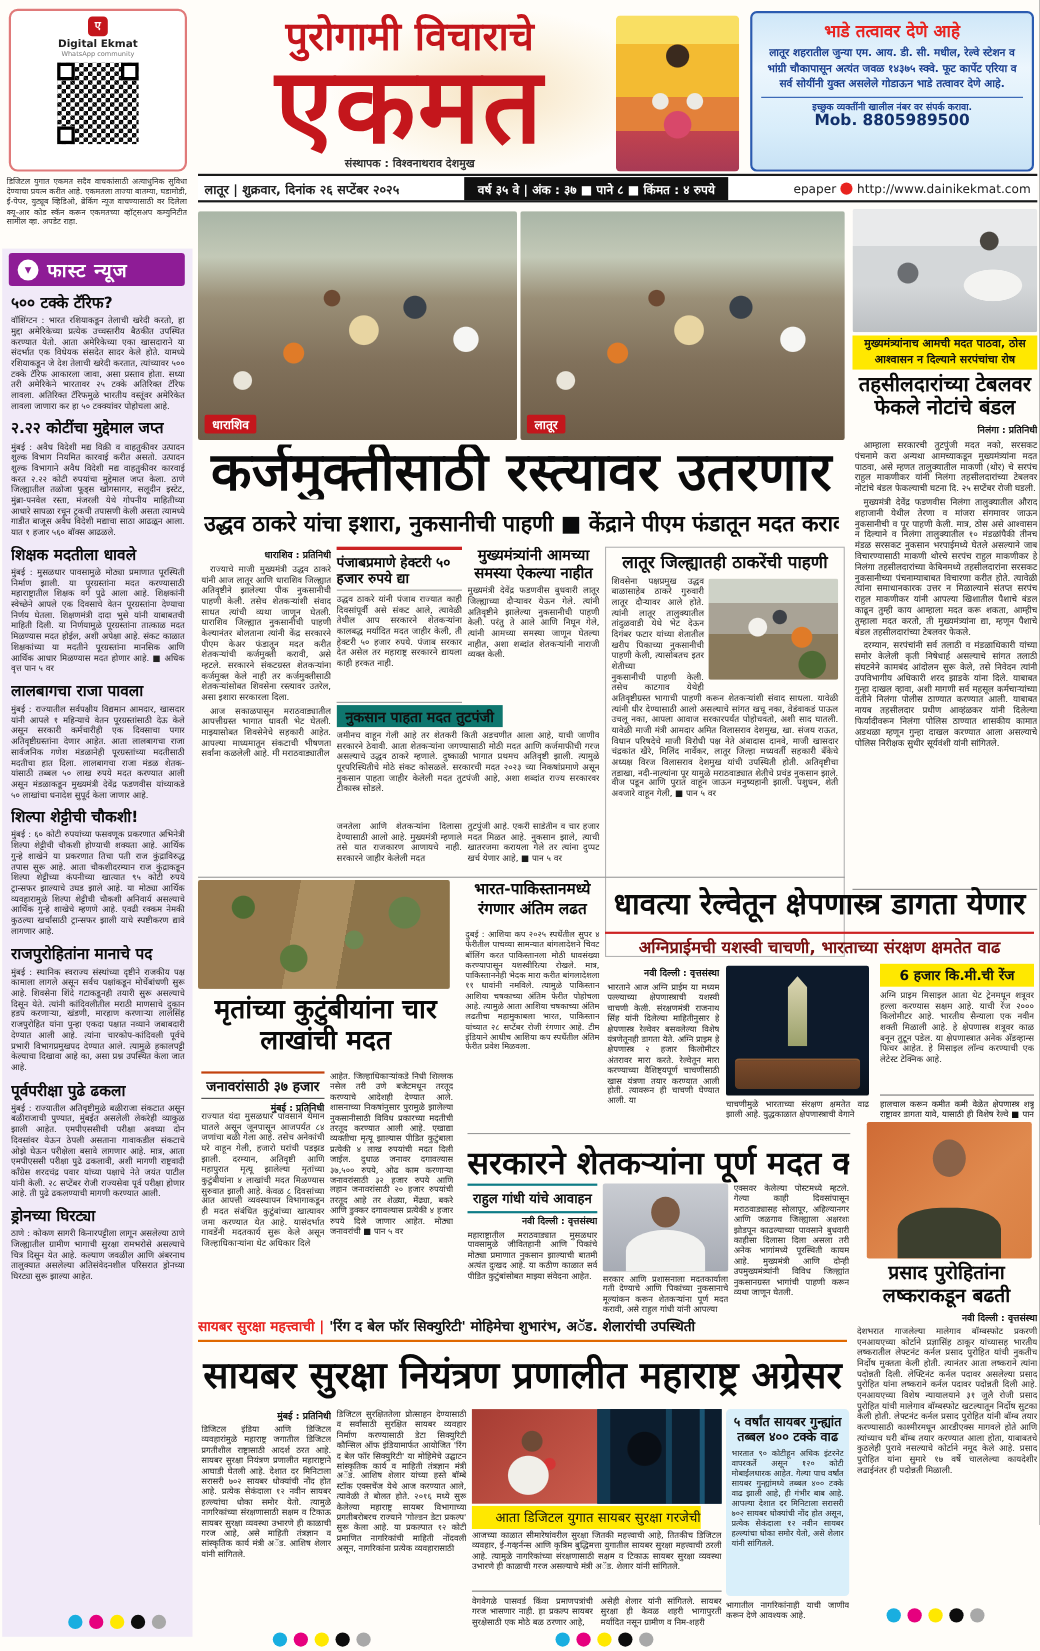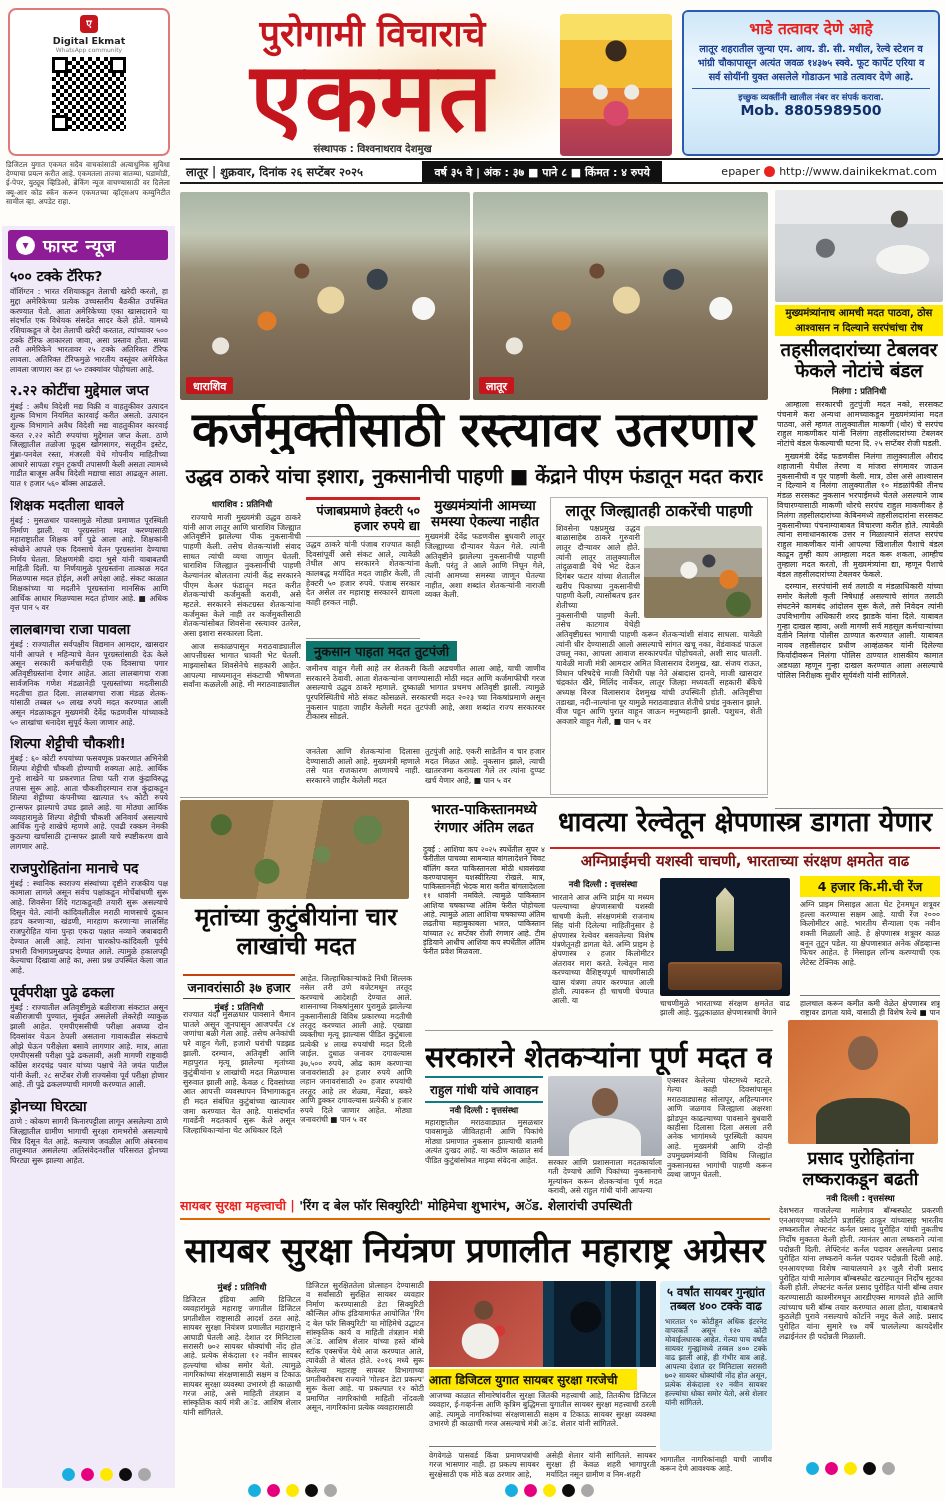--- a/index.html
+++ b/index.html
@@ -2,21 +2,21 @@
 <html><head>
 <meta charset="utf-8">
 <style>
   *{margin:0;padding:0;box-sizing:border-box}
   html,body{background:#8a8a8a}
   #page{position:relative;width:945px;height:1501px;margin:0 auto;background:#fffdf9;
         font-family:"DejaVu Sans","Liberation Sans",sans-serif;color:#111;overflow:hidden}
   .abs{position:absolute}
   .bt{font-size:7.8px;line-height:1.24;text-align:justify;color:#1c1c1c;overflow:hidden}
   .bt p{margin-bottom:3px;text-indent:8px}
-  .dl{font-weight:bold;text-align:center;font-size:8.4px;color:#101010;overflow:hidden}
+  .dl{font-weight:bold;text-align:right;font-size:8.4px;color:#101010;overflow:hidden}
   .hl{font-weight:bold;color:#0b0b0b;text-align:center}
   .fit{white-space:nowrap;overflow:hidden;display:block}
   .photo{position:absolute;overflow:hidden;border-radius:2px}
   .plabel{position:absolute;left:6px;bottom:6px;background:#c4161c;color:#fff;font-weight:bold;
           font-size:11px;padding:1px 7px;border-radius:2px}
   .dots{position:absolute;display:flex;gap:6px}
   .dots i{width:13px;height:13px;border-radius:50%;display:block}
   .dc{background:#19aee0}.dm{background:#e6007e}.dy{background:#ffe800}.dk{background:#0d0d0d}.dg{background:#a8a8a8}
 
   
@@ -83,29 +83,29 @@
       radial-gradient(circle at 68% 42%,#39414a 0 10px,transparent 11px),
       radial-gradient(circle at 84% 56%,#f6f6f4 0 11px,transparent 12px),
       radial-gradient(circle at 42% 38%,#6d4a33 0 7px,transparent 8px),
       linear-gradient(180deg,#a9b5a6 0%,#c3c9b7 20%,#9b9078 38%,#81715b 66%,#6e5d48 100%)}
   .lead-hl{left:180px;top:404px;width:588px;font-size:48px;line-height:1.05}
   .lead-sub{left:180px;top:464px;width:588px;font-size:20px;line-height:1.2}
   .lead-date{left:183px;top:498px;width:118px}
   .lead-c1{left:183px;top:513px;width:118px;height:282px}
   .punjab{left:306px;top:497px;width:114px;height:142px;border-top:3px solid #cc2222;
           border-bottom:1px solid #999;padding-top:3px;overflow:hidden}
-  .punjab h4{font-size:12.5px;text-align:right;line-height:1.2;border-bottom:1px solid #999;padding-bottom:3px}
+  .punjab h4{font-size:12.5px;text-align:left;line-height:1.2;border-bottom:1px solid #999;padding-bottom:3px}
   .punjab div{margin-top:3px}
   .cmbox{left:425px;top:497px;width:120px;height:142px;overflow:hidden}
   .cmbox h4{font-size:13.5px;text-align:center;line-height:1.2;margin-bottom:3px}
   .ybox{left:306px;top:641px;width:239px;height:103px;overflow:hidden}
   .ybox h4{display:inline-block;background:#0f766e;font-size:13px;padding:1px 8px;margin-bottom:3px}
   .contA{left:306px;top:747px;width:114px;height:48px}
   .contB{left:425px;top:747px;width:120px;height:48px}
-  .laturbox{left:550px;top:497px;width:218px;height:298px;border:1px solid #b3b3b3;padding:5px;overflow:hidden}
+  .laturbox{left:550px;top:497px;width:218px;height:373px;border:1px solid #b3b3b3;padding:5px;overflow:hidden}
   .laturbox h3{font-size:15.5px;text-align:center;font-weight:bold;margin-bottom:3px;line-height:1.15}
   .lb-photo{float:right;width:118px;height:92px;margin:2px 0 3px 4px;border-radius:2px;
       background:radial-gradient(circle at 72% 58%,#e07b28 0 9px,transparent 10px),
                  radial-gradient(circle at 38% 48%,#f3f1ec 0 8px,transparent 9px),
                  radial-gradient(circle at 55% 38%,#3c4046 0 6px,transparent 7px),
                  radial-gradient(circle at 80% 85%,#4f6a35 0 12px,transparent 13px),
                  linear-gradient(180deg,#ced2c7 0 24%,#a9a396 24% 55%,#8a7a5c 55%)}
 
   
   .t-photo{left:775px;top:190px;width:168px;height:112px;
@@ -192,22 +192,22 @@
   .cy-c1{left:183px;top:1295px;width:118px;height:200px;font-size:7.6px}
   .cy-c2{left:306px;top:1281px;width:118px;height:214px;font-size:7.6px}
   .cy-photo{left:429px;top:1281px;width:227px;height:86px;display:flex}
   .cy-photo .pl{flex:1;background:radial-gradient(ellipse at 45% 70%,#f1efe9 0 18px,transparent 19px),
                 radial-gradient(circle at 48% 34%,#6e4a36 0 9px,transparent 10px),
                 radial-gradient(circle at 62% 58%,#d43535 0 5px,transparent 6px),
                 linear-gradient(135deg,#a63c33,#cb5c4c)}
   .cy-photo .pr{flex:1;background:radial-gradient(circle at 38% 42%,#090e15 0 15px,transparent 16px),
                 linear-gradient(90deg,#123850 0 10%,#0c1d2e 10% 55%,#15425c 55% 60%,#0c1d2e 60% 82%,#1b5573 82% 86%,#0c1d2e 86%),
                 linear-gradient(160deg,#0e2437,#143349)}
-  .cy-capband{left:429px;top:1369px;width:208px;background:#ffe800;font-size:12px;font-weight:bold;
-              text-align:left;padding:2px 0}
+  .cy-capband{left:429px;top:1369px;width:208px;background:#ffe800;font-size:12px;font-weight:normal;
+              text-align:right;padding:2px 0}
   .cy-cappara{left:429px;top:1391px;width:227px;height:56px;font-size:7.6px;border-bottom:1px solid #777;
               padding-bottom:2px}
   .cy-s1{left:429px;top:1451px;width:110px;height:48px;font-size:7.6px}
   .cy-s2{left:546px;top:1451px;width:110px;height:48px;font-size:7.6px}
   .statbox{left:660px;top:1281px;width:112px;height:170px;background:#d9effa;border-radius:4px;
            padding:4px 5px;overflow:hidden}
   .statbox h4{font-size:11.5px;text-align:center;font-weight:bold;line-height:1.25;margin-bottom:3px}
   .statbox .bt{font-size:7.3px}
   .stat-tail{left:660px;top:1455px;width:112px;height:30px;font-size:7.6px}
 
@@ -356,21 +356,21 @@
   <div class="abs hl m-hl fit">धावत्या रेल्वेतून क्षेपणास्त्र डागता येणार</div>
   <div class="abs m-sub fit">अग्निप्राईमची यशस्वी चाचणी, भारताच्या संरक्षण क्षमतेत वाढ</div>
   <div class="abs dl m-date">नवी दिल्ली : वृत्तसंस्था</div>
   <div class="abs bt m-c1">भारताने आज अग्नि प्राईम या मध्यम पल्ल्याच्या क्षेपणास्त्राची यशस्वी चाचणी केली. संरक्षणमंत्री राजनाथ सिंह यांनी दिलेल्या माहितीनुसार हे क्षेपणास्त्र रेल्वेवर बसवलेल्या विशेष यंत्रणेतूनही डागता येते. अग्नि प्राइम हे क्षेपणास्त्र २ हजार किलोमीटर अंतरावर मारा करते. रेल्वेतून मारा करण्याच्या वैशिष्ट्यपूर्ण चाचणीसाठी खास यंत्रणा तयार करण्यात आली होती. त्यावरून ही चाचणी घेण्यात आली. या</div>
   <div class="m-photo photo">
     <span class="msl"></span>
     <span class="train"></span>
   </div>
   <div class="abs bt m-cap">चाचणीमुळे भारताच्या संरक्षण क्षमतेत वाढ झाली आहे. युद्धकाळात क्षेपणास्त्राची वेगाने</div>
   <div class="abs agni">
-    <h4>4 हजार कि.मी.ची रेंज</h4>
+    <h4>6 हजार कि.मी.ची रेंज</h4>
     <div class="bt">अग्नि प्राइम मिसाइल आता थेट ट्रेनमधून शत्रूवर हल्ला करण्यास सक्षम आहे. याची रेंज २००० किलोमीटर आहे. भारतीय सैन्याला एक नवीन शक्ती मिळाली आहे. हे क्षेपणास्त्र शत्रूवर काळ बनून तुटून पडेल. या क्षेपणास्त्रात अनेक अ‍ॅडव्हान्स फिचर आहेत. हे मिसाइल लॉन्च करण्याची एक लेटेस्ट टेक्निक आहे.</div>
     <div class="tail">हालचाल करून कमीत कमी वेळेत क्षेपणास्त्र शत्रू राष्ट्रावर डागता यावे, यासाठी ही विशेष रेल्वे  ■ पान ५ वर</div>
   </div>
 
   <div class="abs rg-ruletop"></div>
   <div class="abs hl rg-hl fit">सरकारने शेतकऱ्यांना पूर्ण मदत करावी</div>
   <div class="abs rg-kick fit">राहुल गांधी यांचे आवाहन</div>
   <div class="abs dl rg-date">नवी दिल्ली : वृत्तसंस्था</div>
   <div class="abs bt rg-c1">महाराष्ट्रातील मराठवाड्यात मुसळधार पावसामुळे जीवितहानी आणि पिकांचे मोठ्या प्रमाणात नुकसान झाल्याची बातमी अत्यंत दुःखद आहे. या कठीण काळात सर्व पीडित कुटुंबांसोबत माझ्या संवेदना आहेत.</div>
   <div class="rg-photo photo">

